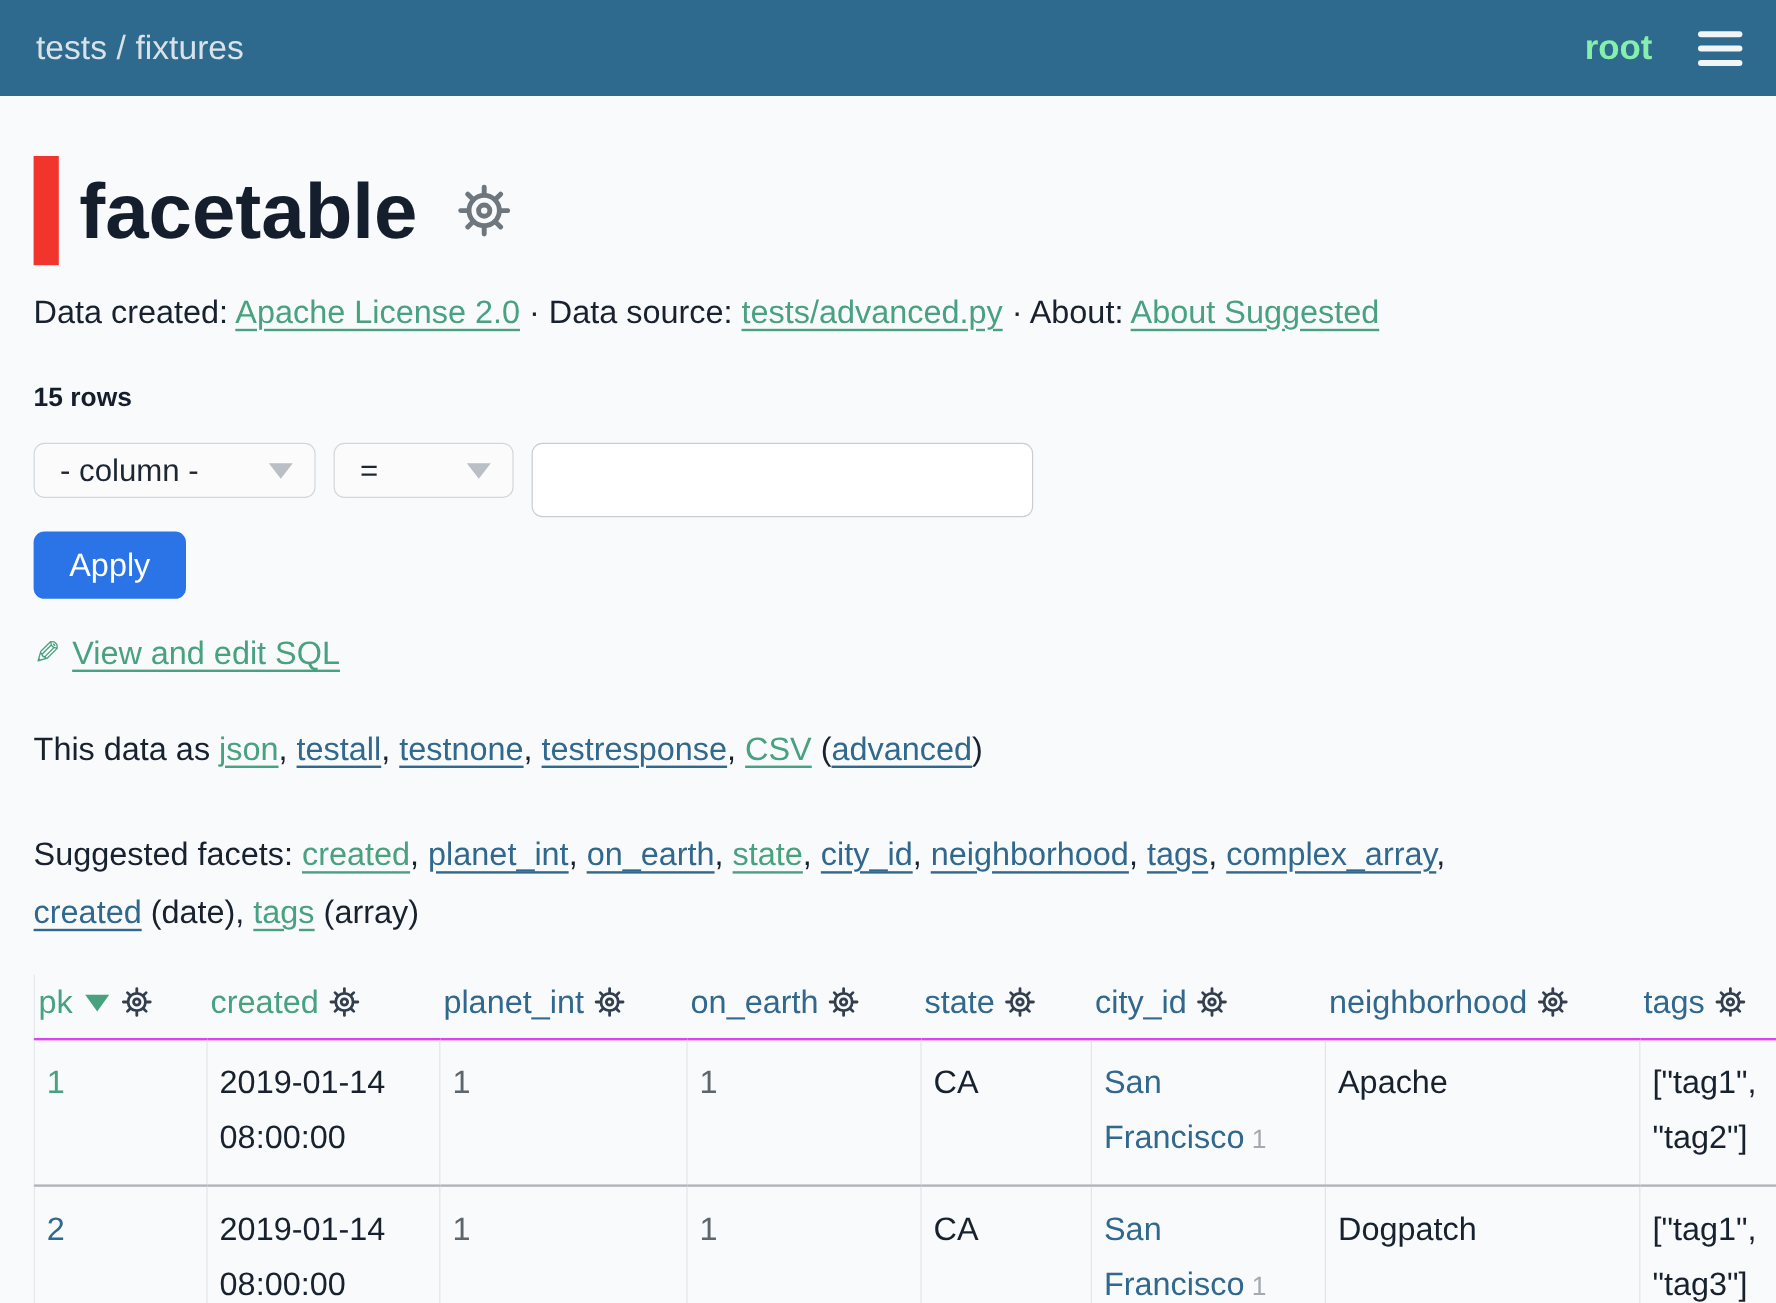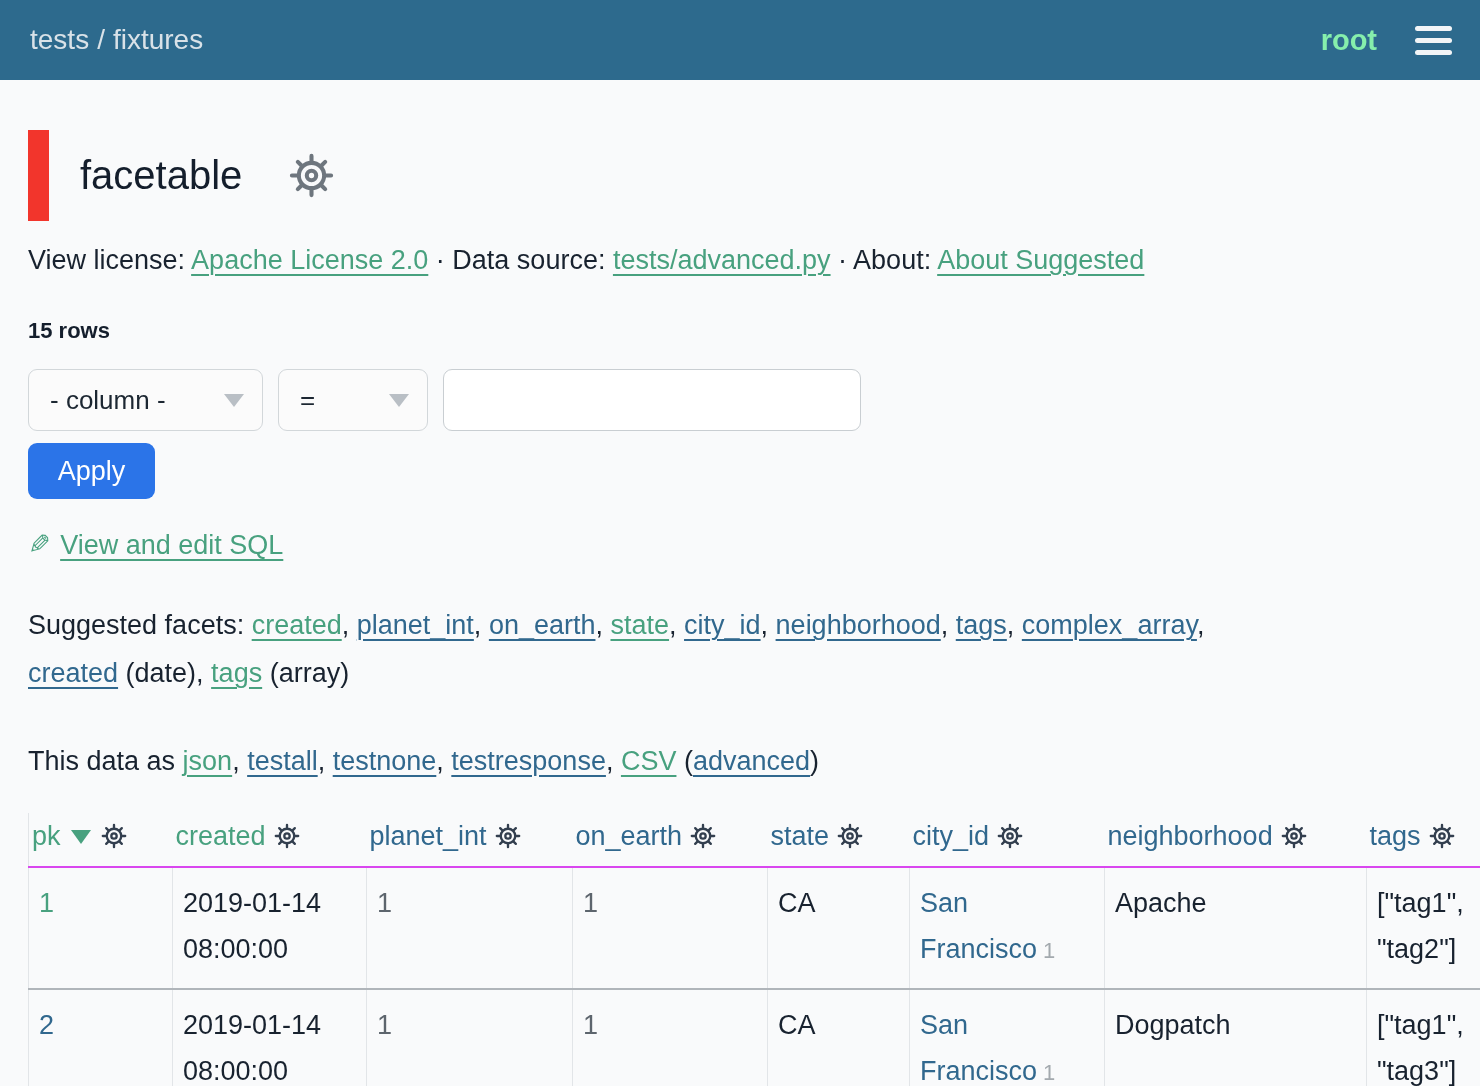--- a/index.html
+++ b/index.html
@@ -30,37 +30,37 @@
   .root-link { color: #86efac; font-weight: bold; font-size: 29px; text-decoration: none; }
   .burger { background: none; border: none; padding: 4px 2px; display: flex; flex-direction: column; gap: 7px; cursor: pointer; }
   .burger span { display: block; width: 37px; height: 5px; border-radius: 3px; background: #f2f5f7; }
 
   
   main { padding: 0 0 60px 28px; }
   .pad-r { padding-right: 28px; }
 
   .title-row { display: flex; align-items: center; gap: 17px; margin-top: 50px; }
   .red-bar { width: 21px; height: 91px; background: #f2352c; flex: none; }
-  h1 { margin: 14px; font-size: 40px; font-weight: 400; color: #141e2c; }
+  h1 { margin: 0; font-size: 65px; font-weight: 700; color: #141e2c; }
   .title-cog { color: #6e767e; margin-left: 14px; display: inline-flex; }
 
   .meta { margin: 24px 0 0; font-size: 27px; }
   .meta a, .sql-line a, .inline-links a {
     text-decoration: underline;
     text-underline-offset: 5px;
     text-decoration-thickness: 1.5px;
   }
   a[data-color="green"] { color: #48a17f; }
   a[data-color="blue"]  { color: #31688e; }
 
   h2.rowcount { margin: 42px 0 0; font-size: 22px; font-weight: 700; color: #141e2c; }
 
   .filters { display: flex; gap: 15px; margin-top: 25px; }
   .selectbox {
-    height: 62px;
+    height: 46px;
     background: #fbfbfb;
     border: 1px solid #d2d7da;
     border-radius: 9px;
     display: flex;
     align-items: center;
     justify-content: space-between;
     padding: 0 18px 0 21px;
     font-size: 26px;
     color: #1c2732;
     cursor: pointer;
@@ -165,21 +165,21 @@
       <svg width="49" height="49" viewBox="0 0 24 24" fill="none" stroke="currentColor" stroke-width="2" stroke-linecap="round">
         <circle cx="12" cy="12" r="6.2"></circle>
         <circle cx="12" cy="12" r="2.3"></circle>
         <path d="M12 2.4v2.6M12 19v2.6M2.4 12H5M19 12h2.6M5.3 5.3l1.9 1.9M16.8 16.8l1.9 1.9M18.7 5.3l-1.9 1.9M7.2 16.8l-1.9 1.9"></path>
       </svg>
     </a>
   </div>
 
   
   <p class="meta pad-r">
-    <span>View license:</span>
+    <span>Data created:</span>
     <a data-color="green">Apache License 2.0</a>
     <span>·</span>
     <span>Data source:</span>
     <a data-color="green">tests/advanced.py</a>
     <span>·</span>
     <span>About:</span>
     <a data-color="green">About Suggested</a>
   </p>
 
   
@@ -195,46 +195,46 @@
       <span>=</span>
       <span class="dd-arrow"></span>
     </div>
     <input class="textinput" type="text" placeholder="" style="">
   </div>
   <button class="apply">Apply</button>
 
   <p class="sql-line">
     <span class="pencil">✎</span>
     <a data-color="green">View and edit SQL</a>
+  </p>
+
+  
+  <p class="inline-links pad-r">
+    <span>This data as</span>
+    <a data-color="green">json</a><span>, </span>
+    <a data-color="blue">testall</a><span>, </span>
+    <a data-color="blue">testnone</a><span>, </span>
+    <a data-color="blue">testresponse</a><span>, </span>
+    <a data-color="green">CSV</a><span> </span><span>(</span><a data-color="blue">advanced</a><span>)</span>
   </p>
 
   
   <p class="inline-links pad-r">
     <span>Suggested facets:</span>
     <a data-color="green">created</a><span>, </span>
     <a data-color="blue">planet_int</a><span>, </span>
     <a data-color="blue">on_earth</a><span>, </span>
     <a data-color="green">state</a><span>, </span>
     <a data-color="blue">city_id</a><span>, </span>
     <a data-color="blue">neighborhood</a><span>, </span>
     <a data-color="blue">tags</a><span>, </span>
     <a data-color="blue">complex_array</a><span>,</span>
     <br>
     <a data-color="blue">created</a><span> (date), </span>
     <a data-color="green">tags</a><span> (array)</span>
-  </p>
-
-  
-  <p class="inline-links pad-r">
-    <span>This data as</span>
-    <a data-color="green">json</a><span>, </span>
-    <a data-color="blue">testall</a><span>, </span>
-    <a data-color="blue">testnone</a><span>, </span>
-    <a data-color="blue">testresponse</a><span>, </span>
-    <a data-color="green">CSV</a><span> </span><span>(</span><a data-color="blue">advanced</a><span>)</span>
   </p>
 
   
   <div class="table-wrap">
     <table>
       <colgroup>
         <col style="width:144px">
           <col style="width:194px">
           <col style="width:206px">
           <col style="width:195px">

